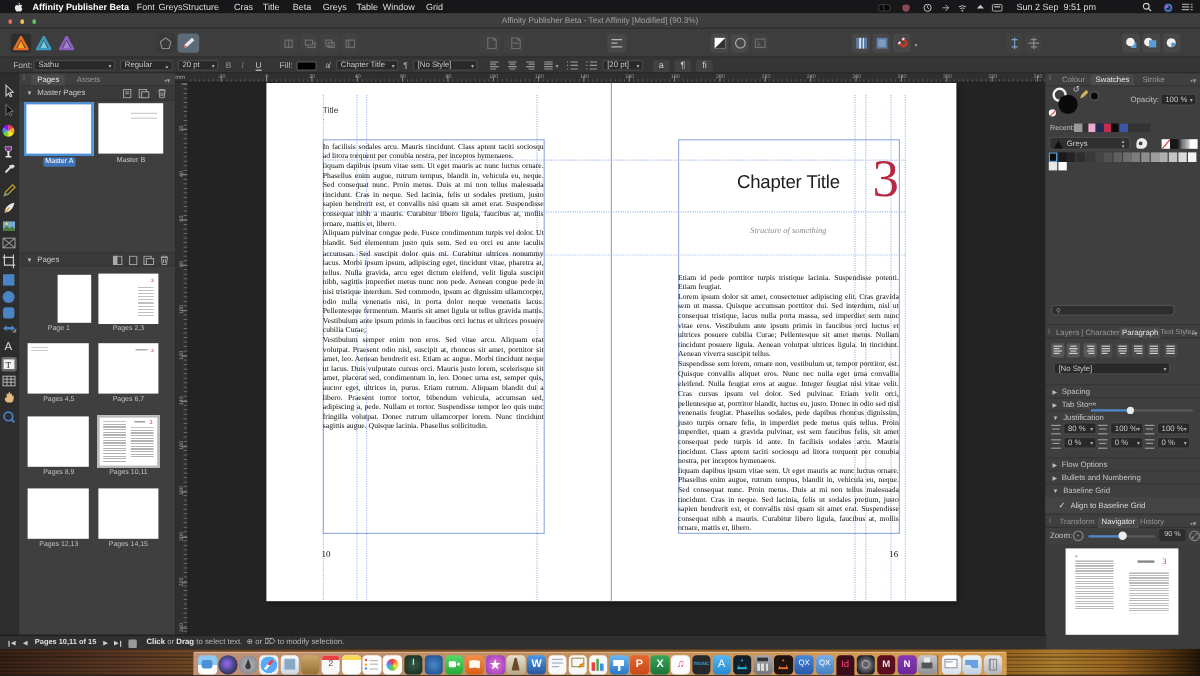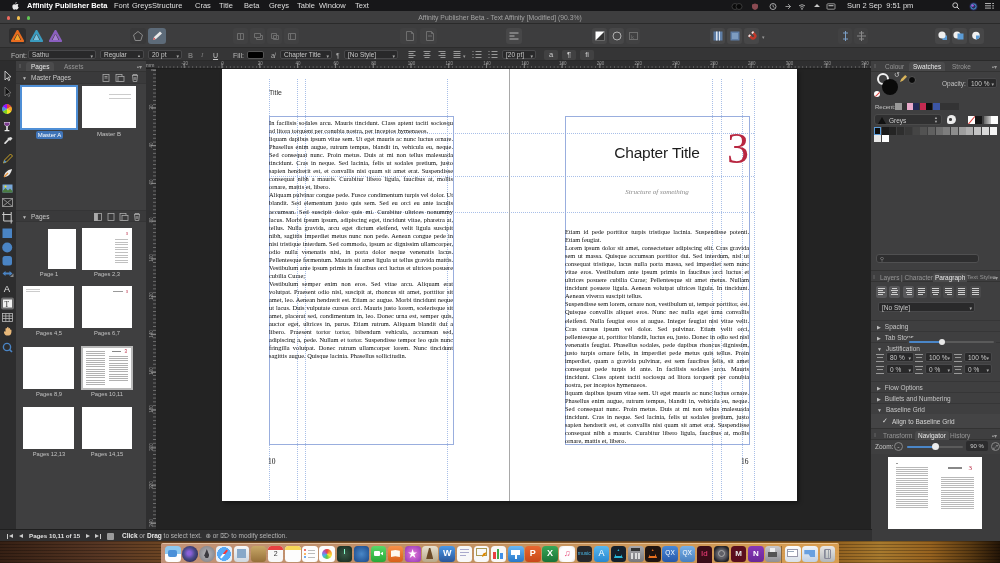--- a/index.html
+++ b/index.html
@@ -81,21 +81,21 @@
   <span class="mi b" style="left:27px;">Affinity Publisher Beta</span>
   <span class="mi" style="left:114px;">Font</span>
   <span class="mi" style="left:132px;">Greys</span>
   <span class="mi" style="left:152px;">Structure</span>
   <span class="mi" style="left:195px;">Cras</span>
   <span class="mi" style="left:219px;">Title</span>
   <span class="mi" style="left:244px;">Beta</span>
   <span class="mi" style="left:269px;">Greys</span>
   <span class="mi" style="left:297px;">Table</span>
   <span class="mi" style="left:319px;">Window</span>
-  <span class="mi" style="left:355px;">Text</span>
+  <span class="mi" style="left:355px;">Grid</span>
   <svg class="mi" style="left:731px;top:2.5px;" width="266" height="7" viewBox="0 0 266 7">
     <circle cx="4" cy="3.5" r="3" fill="#0a0a0a" stroke="#555" stroke-width="0.6"></circle>
     <circle cx="8" cy="3.5" r="3" fill="#0a0a0a" stroke="#555" stroke-width="0.6"></circle>
     <path d="M24 0.5 l3 1 v2.5 c0 1.5 -1.4 2.6 -3 3 c-1.6 -0.4 -3 -1.5 -3 -3 v-2.5 Z" fill="#8a4a52"></path>
     <circle cx="42" cy="3.5" r="3" fill="none" stroke="#c8c8c8" stroke-width="0.8"></circle>
     <path d="M42 1.6 v1.9 l1.4 0.9" stroke="#c8c8c8" stroke-width="0.7" fill="none"></path>
     <path d="M57 1 l2.5 2.5 -2.5 2.5 M59.5 3.5 h-5" stroke="#c8c8c8" stroke-width="0.7" fill="none"></path>
     <path d="M68 2.8 a5 5 0 0 1 6 0 M69.2 4.2 a3.2 3.2 0 0 1 3.6 0 M70.5 5.6 a1.4 1.4 0 0 1 1 0 l-0.5 0.9 Z" stroke="#c8c8c8" stroke-width="0.8" fill="none"></path>
     <path d="M83 4 l3 -3 3 3 Z M83 5.4 h6" fill="#c8c8c8"></path>
     <rect x="96" y="0.8" width="8" height="5.4" rx="0.8" fill="none" stroke="#c8c8c8" stroke-width="0.7"></rect>

